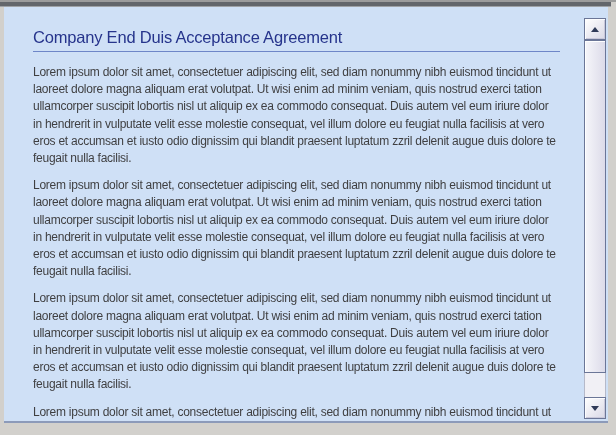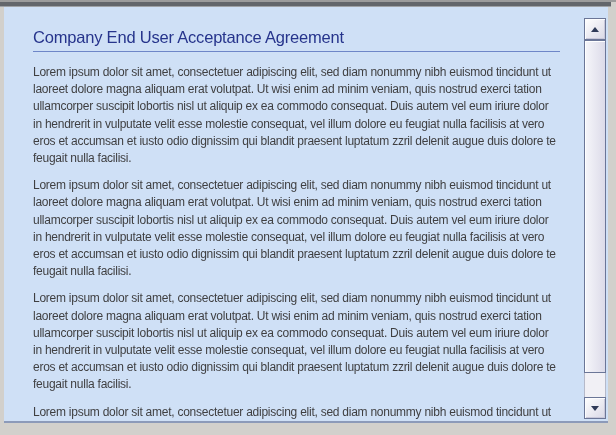--- a/index.html
+++ b/index.html
@@ -46,21 +46,21 @@
 </head>
 <body>
 
 <div class="screen">
   <div class="edge-a"></div>
   <div class="edge-b"></div>
   <div class="edge-c"></div>
 
   <div class="content">
     <div class="doc">
-      <h1 class="title">Company End User Acceptance Agreement</h1>
+      <h1 class="title">Company End Duis Acceptance Agreement</h1>
       <div class="body">
         <p class="para">Lorem ipsum dolor sit amet, consectetuer adipiscing elit, sed diam nonummy nibh euismod tincidunt ut laoreet dolore magna aliquam erat volutpat. Ut wisi enim ad minim veniam, quis nostrud exerci tation ullamcorper suscipit lobortis nisl ut aliquip ex ea commodo consequat. Duis autem vel eum iriure dolor in hendrerit in vulputate velit esse molestie consequat, vel illum dolore eu feugiat nulla facilisis at vero eros et accumsan et iusto odio dignissim qui blandit praesent luptatum zzril delenit augue duis dolore te feugait nulla facilisi.</p>
       <p class="para">Lorem ipsum dolor sit amet, consectetuer adipiscing elit, sed diam nonummy nibh euismod tincidunt ut laoreet dolore magna aliquam erat volutpat. Ut wisi enim ad minim veniam, quis nostrud exerci tation ullamcorper suscipit lobortis nisl ut aliquip ex ea commodo consequat. Duis autem vel eum iriure dolor in hendrerit in vulputate velit esse molestie consequat, vel illum dolore eu feugiat nulla facilisis at vero eros et accumsan et iusto odio dignissim qui blandit praesent luptatum zzril delenit augue duis dolore te feugait nulla facilisi.</p>
           <p class="para">Lorem ipsum dolor sit amet, consectetuer adipiscing elit, sed diam nonummy nibh euismod tincidunt ut laoreet dolore magna aliquam erat volutpat. Ut wisi enim ad minim veniam, quis nostrud exerci tation ullamcorper suscipit lobortis nisl ut aliquip ex ea commodo consequat. Duis autem vel eum iriure dolor in hendrerit in vulputate velit esse molestie consequat, vel illum dolore eu feugiat nulla facilisis at vero eros et accumsan et iusto odio dignissim qui blandit praesent luptatum zzril delenit augue duis dolore te feugait nulla facilisi.</p>
           <p class="para">Lorem ipsum dolor sit amet, consectetuer adipiscing elit, sed diam nonummy nibh euismod tincidunt ut laoreet dolore magna aliquam erat volutpat. Ut wisi enim ad minim veniam, quis nostrud exerci tation ullamcorper suscipit lobortis nisl ut aliquip ex ea commodo consequat. Duis autem vel eum iriure dolor in hendrerit in vulputate velit esse molestie consequat, vel illum dolore eu feugiat nulla facilisis at vero eros et accumsan et iusto odio dignissim qui blandit praesent luptatum zzril delenit augue duis dolore te feugait nulla facilisi.</p>
         </div>
     </div>
 
     <div class="scrollbar">
       <div class="sb-track"></div>

